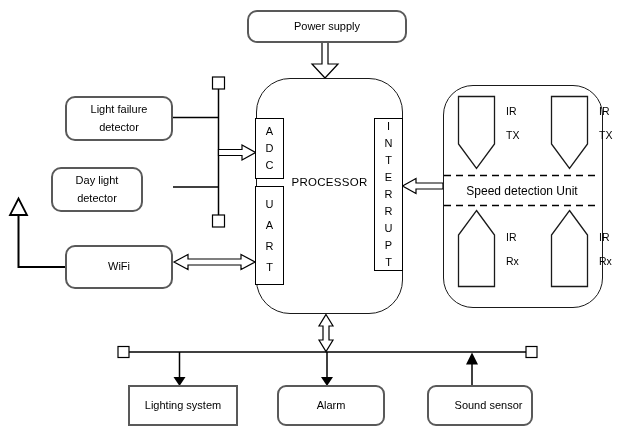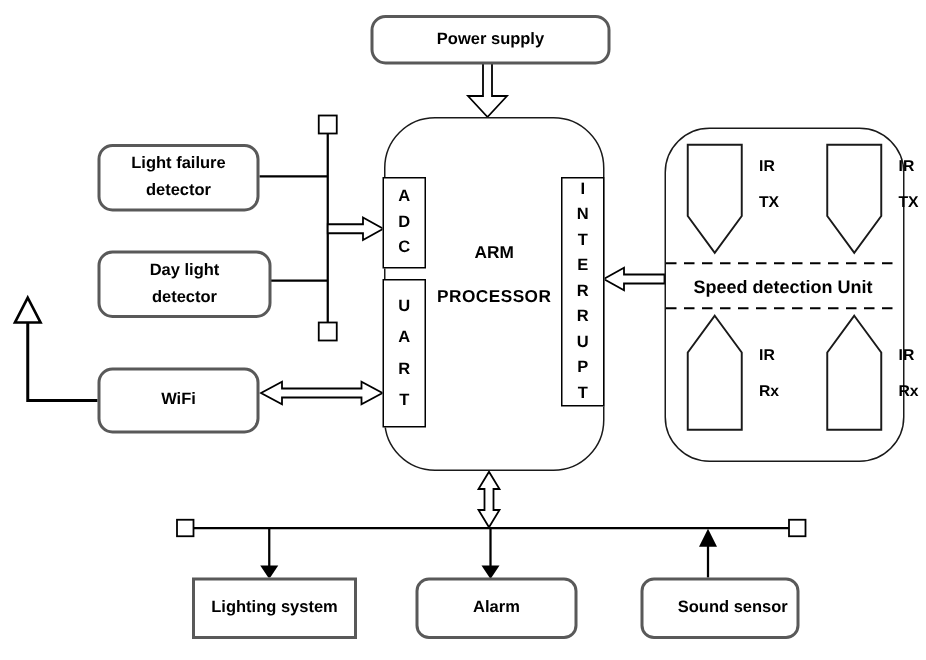--- a/index.html
+++ b/index.html
@@ -1,18 +1,18 @@
 <!DOCTYPE html>
 <html><head>
 <meta charset="utf-8">
 <style>
   html,body{margin:0;padding:0;background:#fff;}
   #canvas{
     position:relative;width:617px;height:440px;background:#ffffff;
-    font-family:"Liberation Sans",sans-serif;font-weight:bold;color:#000;
+    font-family:"Liberation Sans",sans-serif;font-weight:normal;color:#000;
     overflow:hidden;
   }
   #wires{position:absolute;left:0;top:0;z-index:1;}
   .rbox{
     position:absolute;z-index:2;box-sizing:border-box;background:#fff;
     border:2px solid #595959;border-radius:10px;
     display:flex;flex-direction:column;align-items:center;justify-content:center;
     font-size:11px;line-height:1.55;text-align:center;
   }
   .bigbox{
@@ -35,21 +35,21 @@
   #arm-title .t1{display:block;line-height:16px;}
   #arm-title .t2{display:block;line-height:16px;margin-top:13px;letter-spacing:.3px;}
   #speed-box{left:443px;top:85px;width:160px;height:223px;border-radius:30px;}
   .speed-inner{position:absolute;left:-2px;top:-2px;width:160px;height:223px;}
   .speed-inner svg{position:absolute;left:0;top:0;}
   .pent-label{position:absolute;width:37px;text-align:center;font-size:10.5px;line-height:23.5px;z-index:3;}
   .pent-label span{display:block;padding-left:48px;}
   #speed-label{position:absolute;left:0;right:0;top:98px;height:18px;text-align:center;font-size:12px;line-height:18px;z-index:3;}
   #power-supply{left:247px;top:10px;width:160px;height:33px;}
   #light-failure{left:65px;top:96px;width:108px;height:45px;}
-  #day-light{left:65px;top:167px;width:116px;height:45px;text-align:center;}
+  #day-light{left:51px;top:167px;width:92px;height:45px;text-align:center;}
   #wifi{left:65px;top:245px;width:108px;height:44px;}
   #lighting{left:128px;top:385px;width:110px;height:41px;border-radius:0;}
   #alarm{left:277px;top:385px;width:108px;height:41px;border-radius:9px;}
   #sound{left:427px;top:385px;width:106px;height:41px;border-radius:9px;padding-left:17px;}
 </style>
 </head>
 <body>
 
 <div id="canvas">
 
@@ -99,21 +99,20 @@
   <div class="rbox" id="day-light">
     <span>Day light</span>
     <span>detector</span>
   </div>
   <div class="rbox" id="wifi">
     <span>WiFi</span>
   </div>
 
   <div class="bigbox" id="arm-box">
     <div id="arm-title">
-      <span class="t1">ARM</span>
       <span class="t2">PROCESSOR</span>
     </div>
     <div class="port vletters" id="adc">
       <span>A</span>
       <span>D</span>
       <span>C</span>
     </div>
     <div class="port vletters" id="uart">
       <span>U</span>
       <span>A</span>

